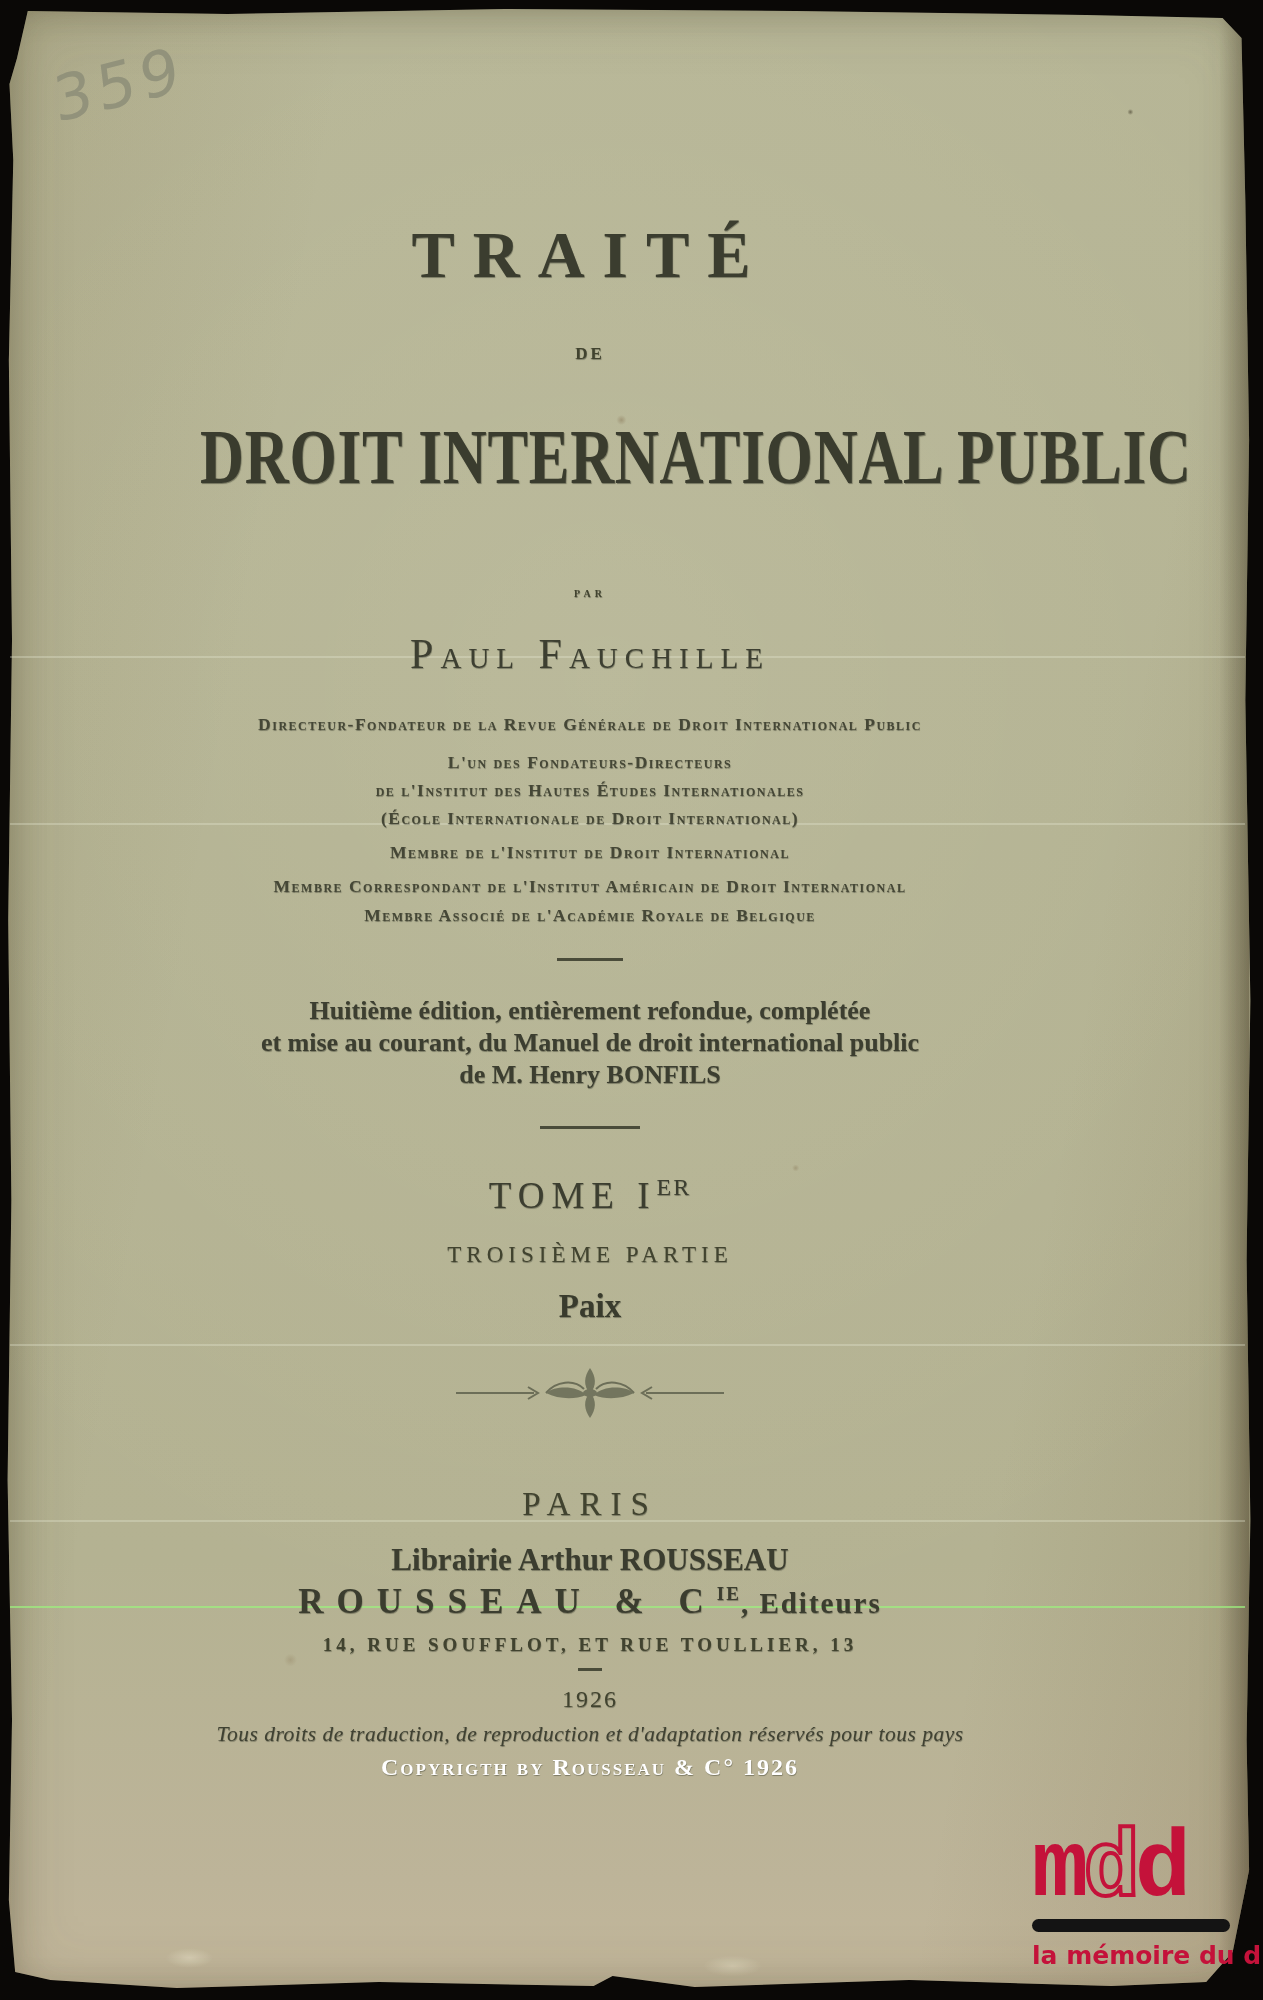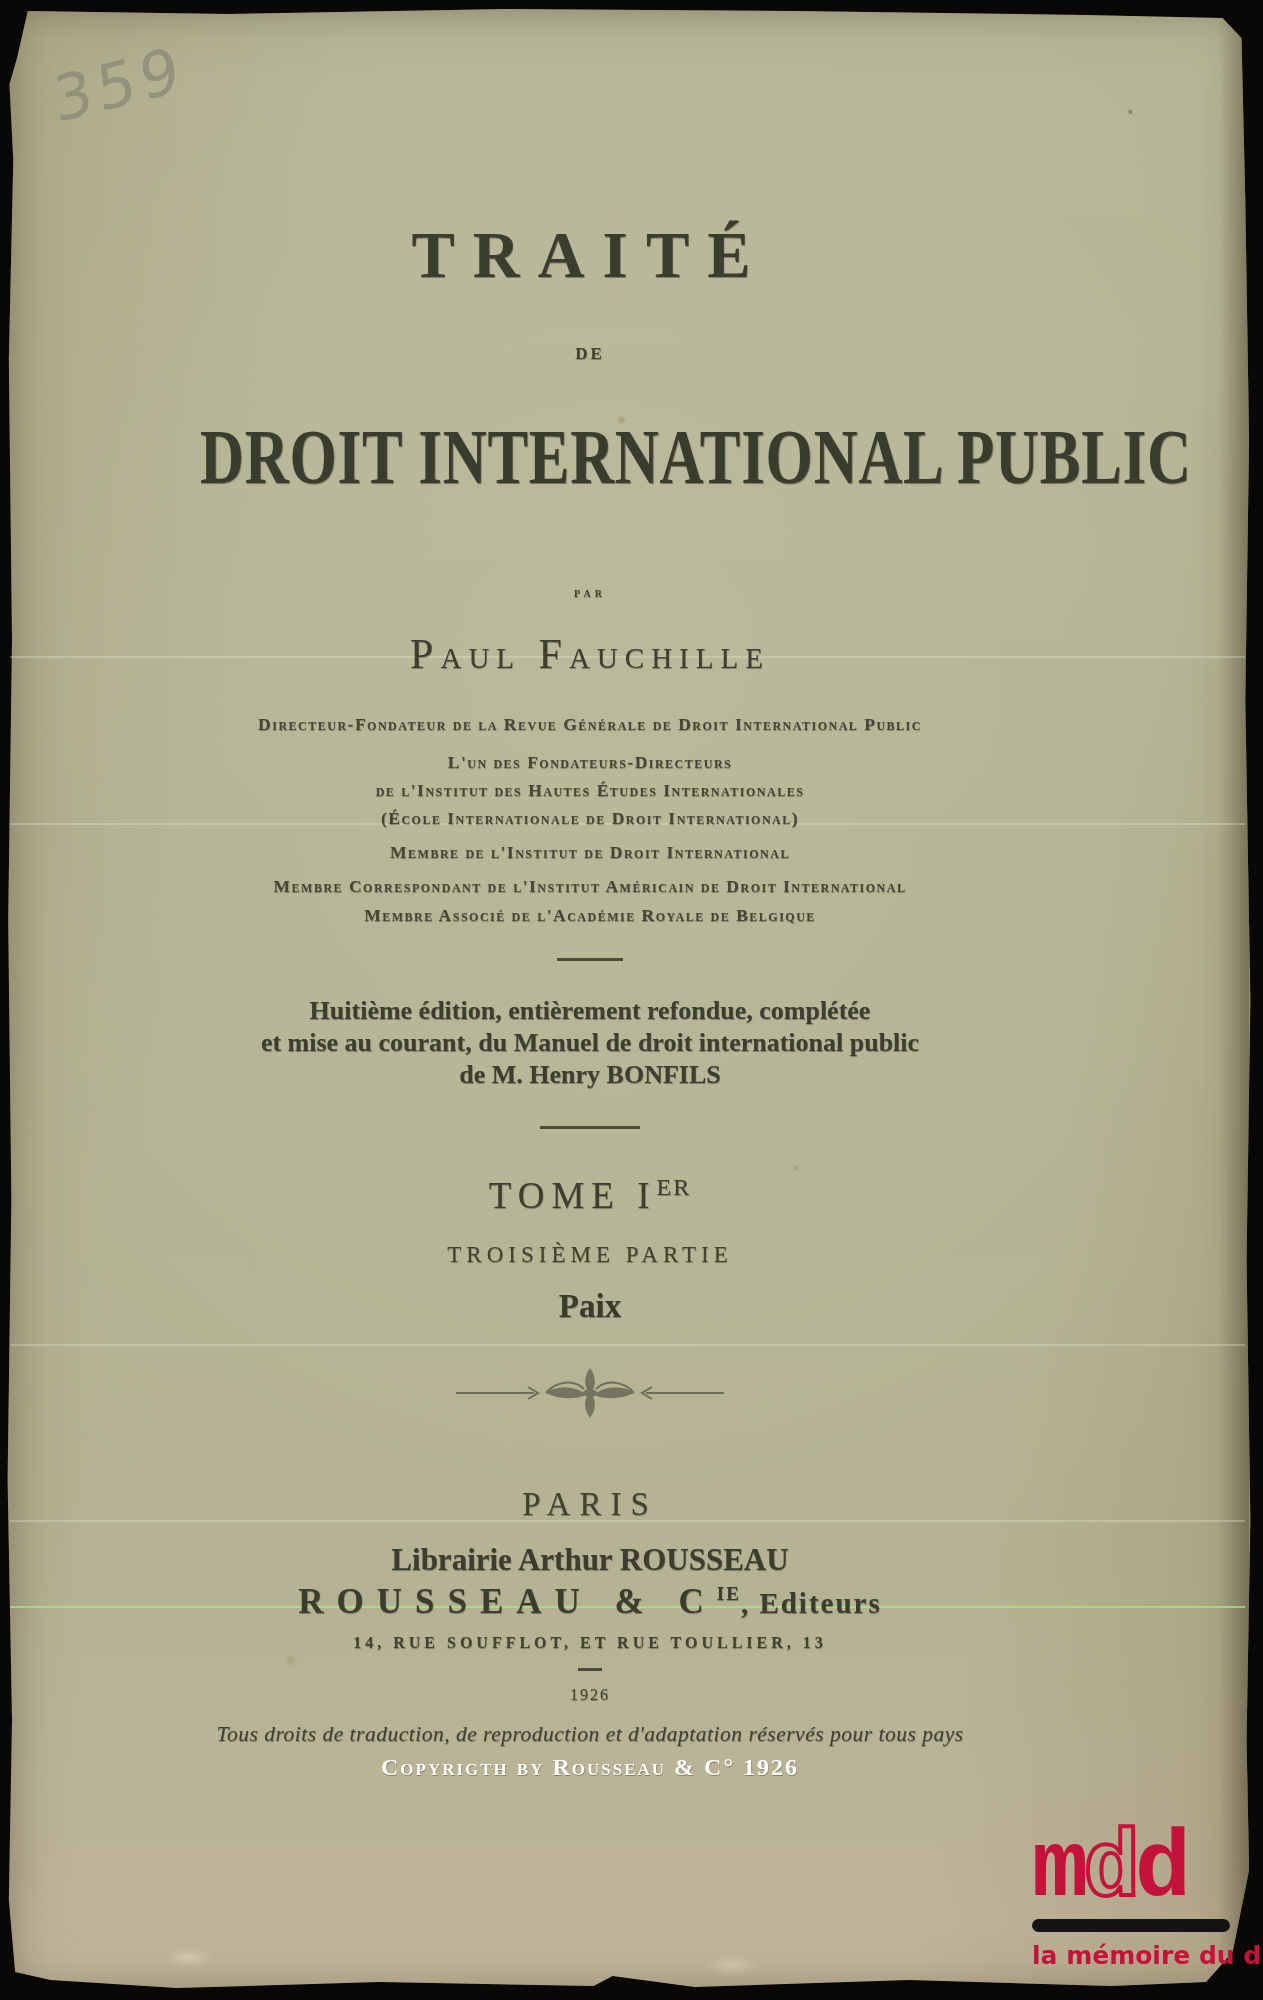--- a/index.html
+++ b/index.html
@@ -64,22 +64,22 @@
   .partie{top:1242px;font-size:23px;letter-spacing:5px;font-family:Liberation Serif, serif;}
   .paix{top:1288px;font-size:33px;font-weight:700;color:#393b2d;}
 
   .ornament{position:absolute;left:90px;top:1366px;width:1000px;text-align:center;}
 
   .city{top:1486px;font-size:33px;letter-spacing:9px;}
   .shop{top:1542px;font-size:31px;font-weight:700;color:#3b3d2f;}
   .house{top:1582px;font-size:35px;letter-spacing:13px;font-weight:700;color:#3b3d2f;}
   .house sup{font-size:19px;letter-spacing:2px;}
   .house .suffix{font-size:29px;letter-spacing:2px;}
-  .addr{top:1634px;font-size:16px;letter-spacing:4px;font-weight:700;}
-  .year{top:1686px;font-size:16px;letter-spacing:2px;}
+  .addr{top:1634px;font-size:19px;letter-spacing:4px;font-weight:700;}
+  .year{top:1686px;font-size:24px;letter-spacing:2px;}
   .rights{top:1722px;font-size:21.5px;font-style:italic;letter-spacing:.5px;color:#3f4132;}
   .copyr{top:1754px;font-size:24px;letter-spacing:2px;color:#ffffff;font-weight:bold;}
 
   
   .mdd{position:absolute;left:1032px;top:1828px;width:206px;}
   .mdd-word{font-family:Liberation Mono, monospace;font-weight:bold;font-size:94px;
             line-height:84px;letter-spacing:-5px;color:#c4123a;white-space:nowrap;}
   .mdd-word .outline{color:transparent;-webkit-text-stroke:4px #c4123a;}
   .mdd-bar{width:198px;height:13px;background:#141414;border-radius:7px;margin-top:7px;}
   .mdd-tag{font-family:"DejaVu Sans",sans-serif;font-weight:bold;font-size:25px;

